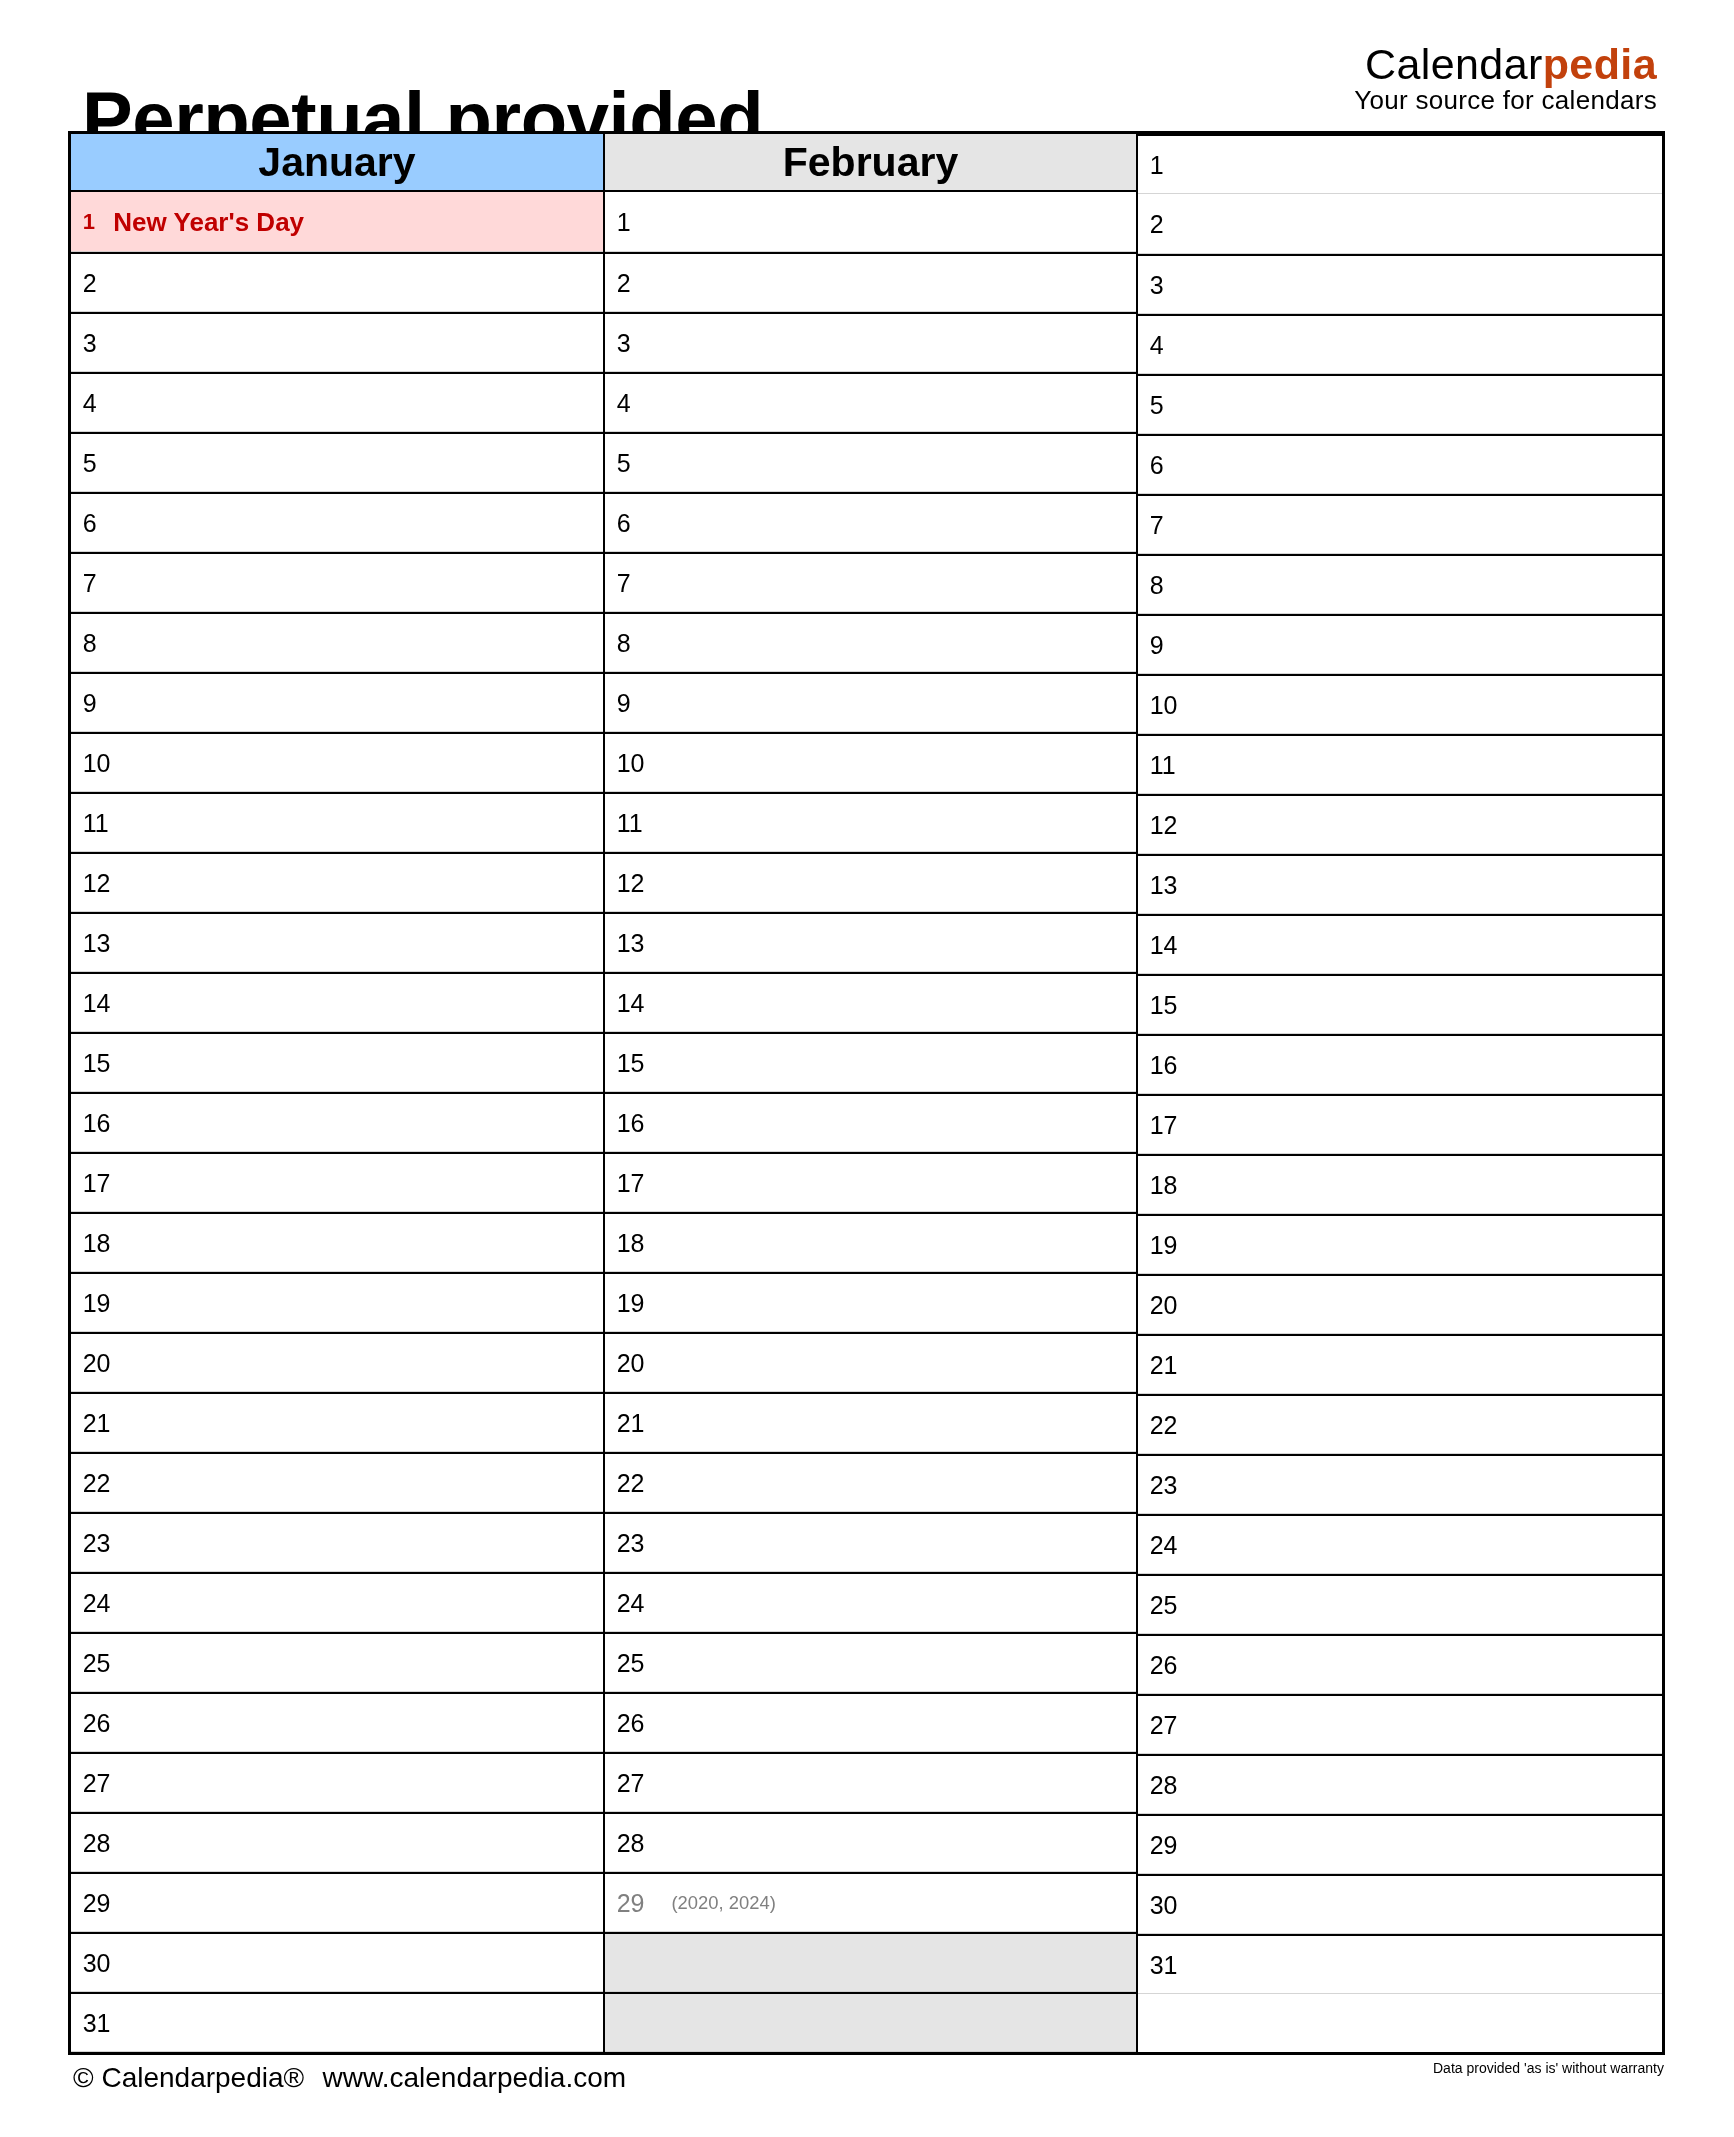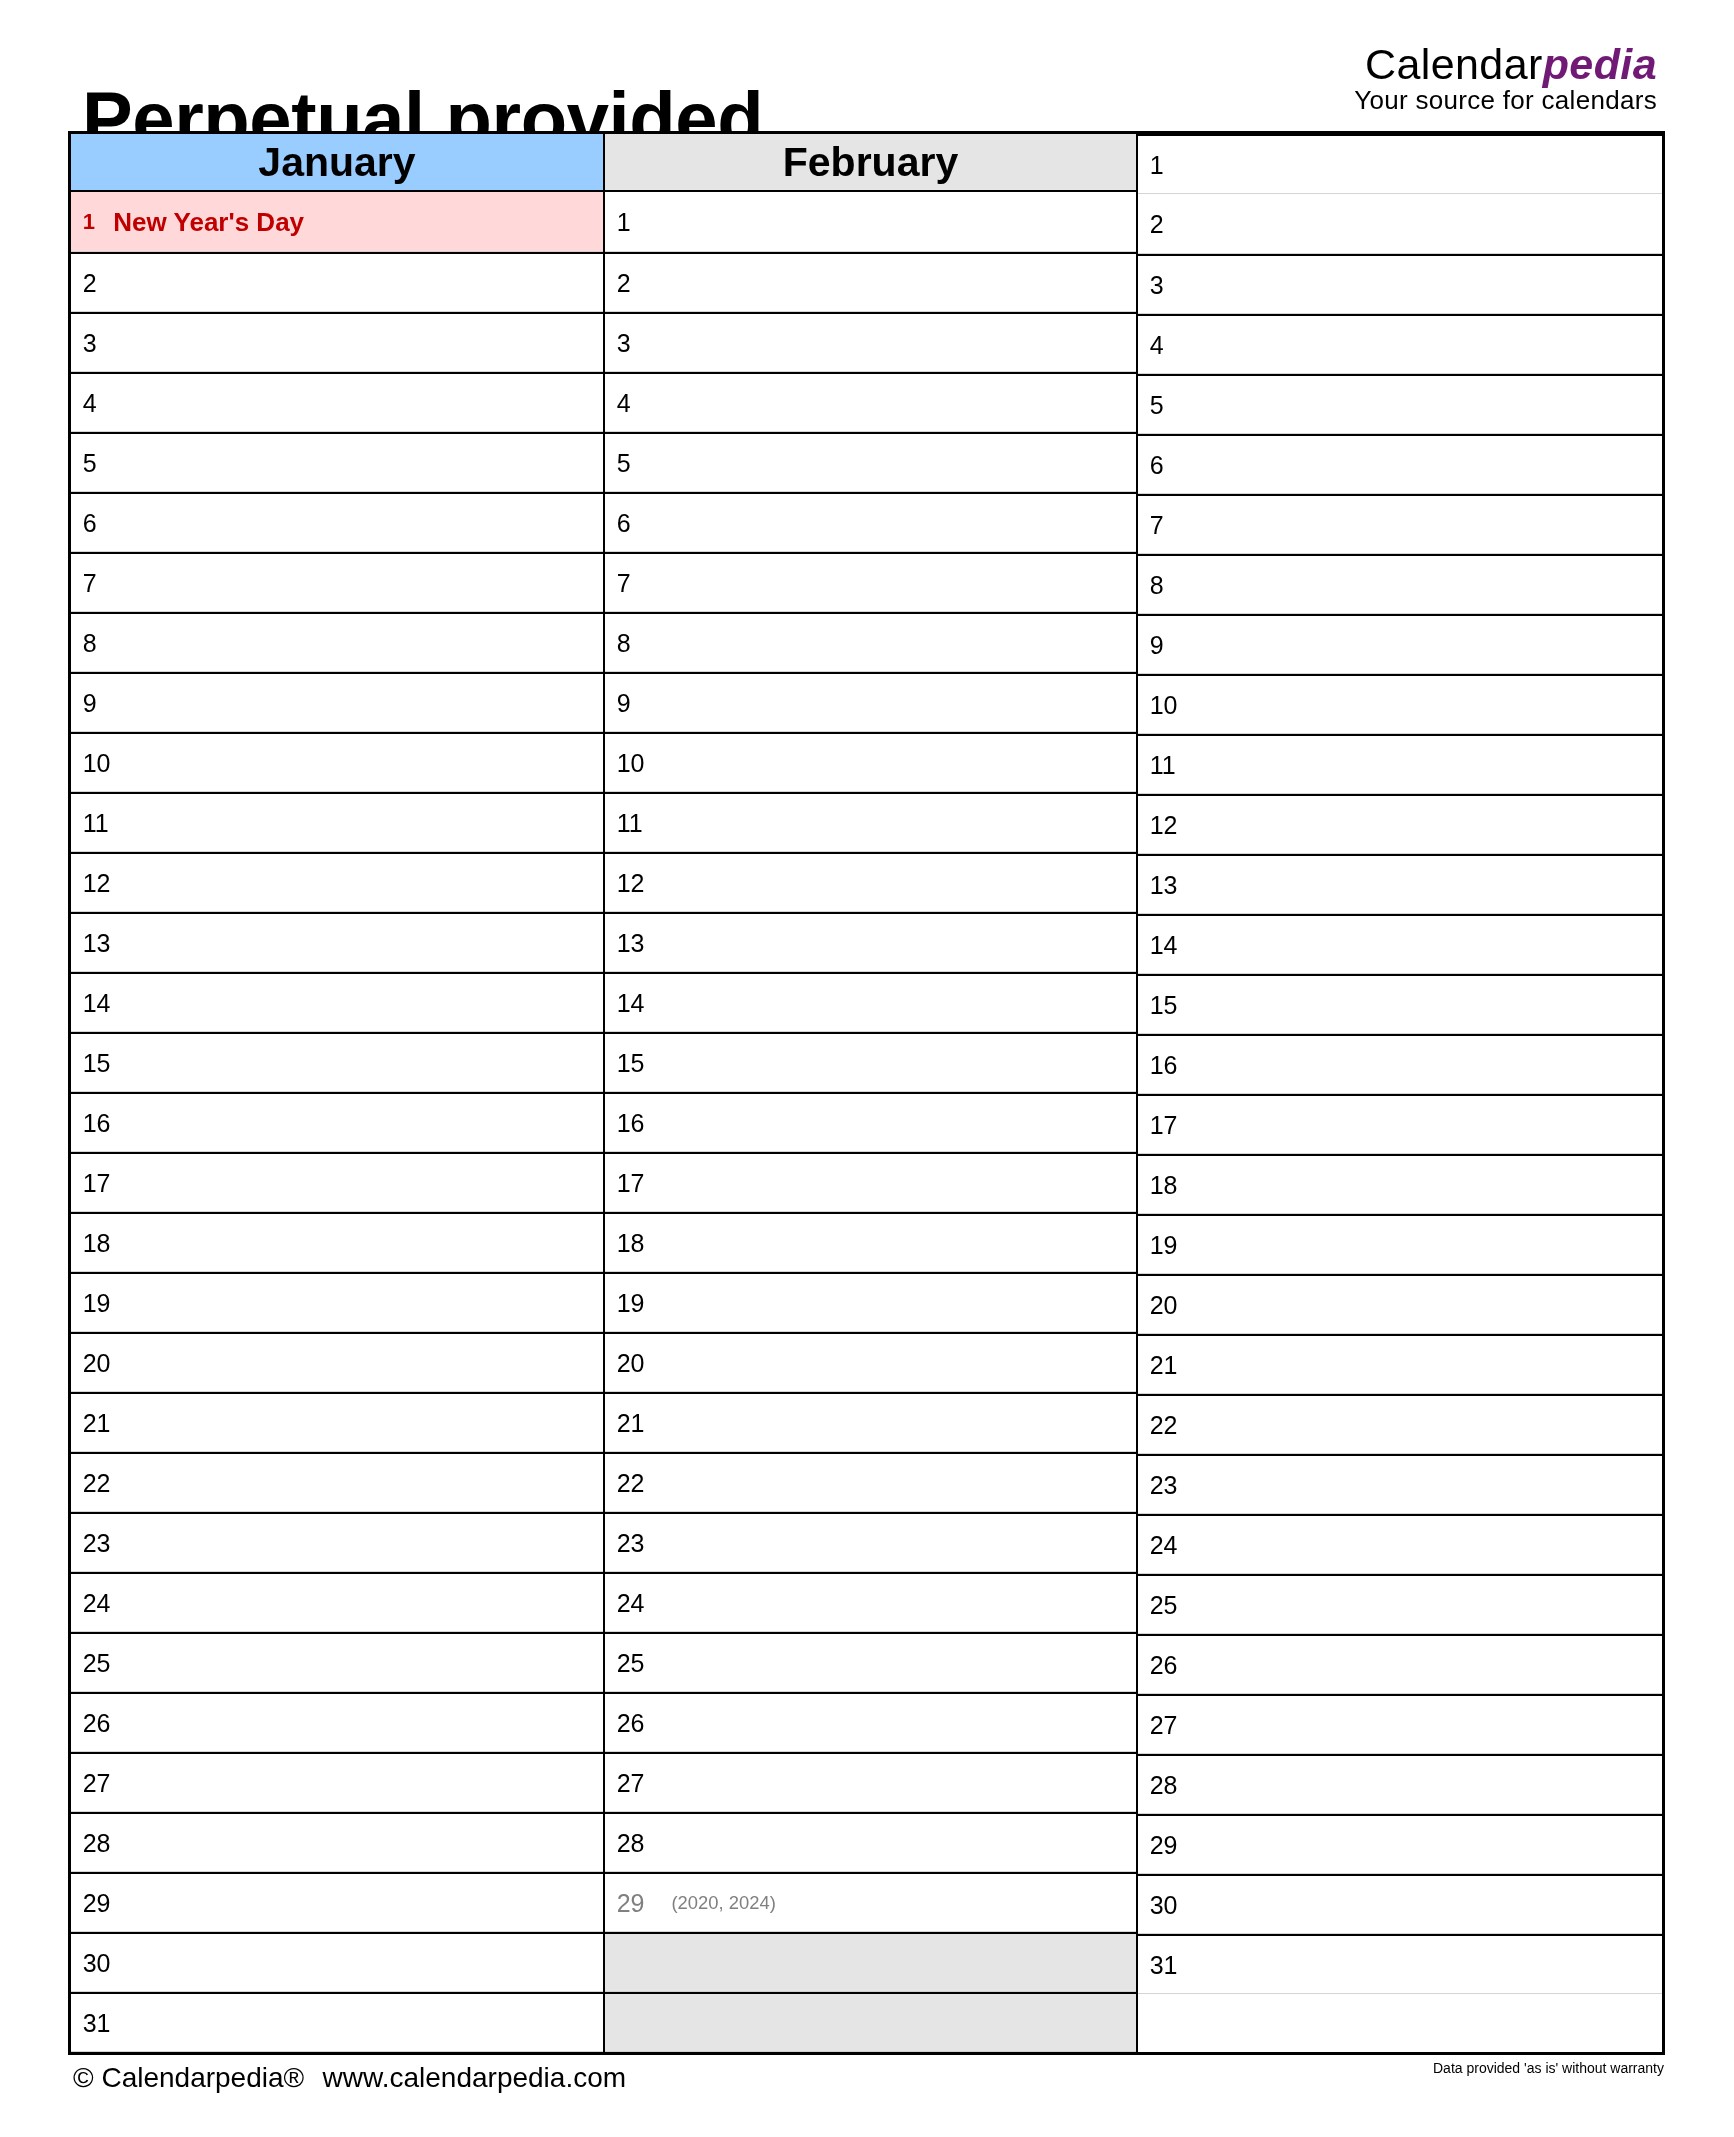--- a/index.html
+++ b/index.html
@@ -9,21 +9,21 @@
   }
   .title {
     position: absolute; left: 82px; top: 30px;
     font-size: 76px; font-weight: bold; line-height: 1; letter-spacing: -0.4px;
     white-space: nowrap;
   }
   .logo {
     position: absolute; right: 77px; top: 43px; text-align: right; line-height: 1;
   }
   .logo .brand { font-size: 43px; white-space: nowrap; letter-spacing: 0.4px; }
-  .logo .brand .accent { color: #701a75; font-weight: bold; font-style: italic; }
+  .logo .brand .accent { color: #c2410c; font-weight: bold; }
   .logo .tagline { font-size: 26px; margin-top: 0.8px; white-space: nowrap; letter-spacing: 0.3px; }
 
   .calendar {
     position: absolute; left: 68px; top: 131px; width: 1597px;
     border: 3.3px solid #000; box-sizing: border-box;
     display: grid; grid-template-columns: 532px 533px 1fr;
   }
   .month { display: flex; flex-direction: column; border-left: 2.5px solid #000; }
   .month:first-child { border-left: none; }
   .month-header {

